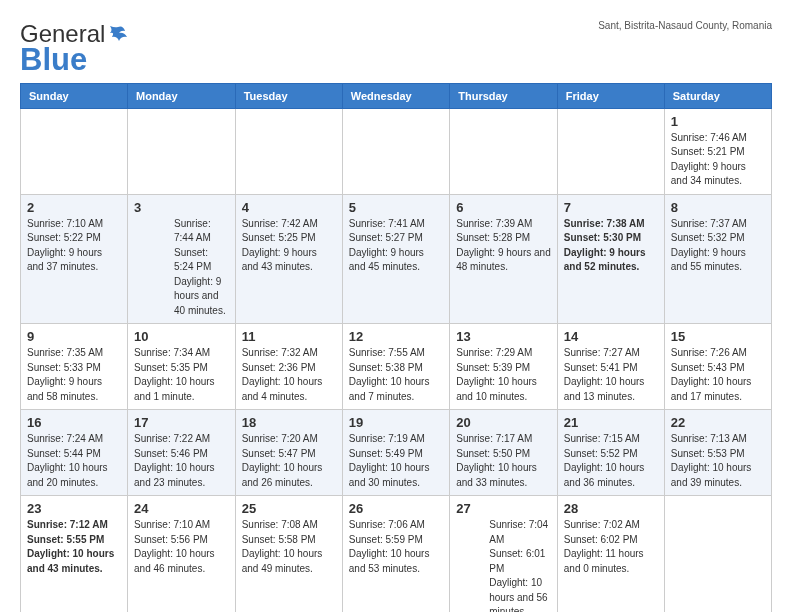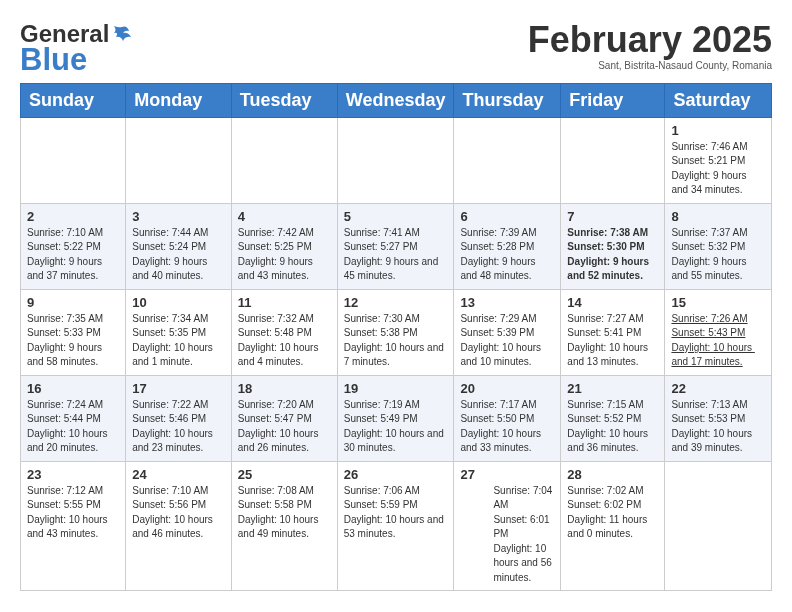--- a/index.html
+++ b/index.html
@@ -35,21 +35,21 @@
       color: #555;
     }
     .calendar {
       width: 100%;
       border-collapse: collapse;
       border: 1px solid #ccc;
     }
     .calendar th {
       background: #3a7dc9;
       color: #fff;
-      font-size: 18px;
+      font-size: 11px;
       font-weight: bold;
       padding: 6px 8px;
       text-align: left;
       border: 1px solid #2a6ab8;
     }
     .calendar td {
       vertical-align: top;
       padding: 5px 6px;
       border: 1px solid #ccc;
       width: 108px;
@@ -73,30 +73,29 @@
       color: #333;
       line-height: 1.45;
     }
   </style>
 </head>
 <body>
 
 <div class="header-area">
   <div class="logo">
     <div style="display:flex; align-items:center;">
-      <span style="font-size:24px; font-weight:bold; color:#333;">General</span>
+      <span style="font-size:24px; font-weight:normal; color:#333;">General</span>
 
       <svg width="22" height="22" viewBox="0 0 22 22" style="margin: 0 2px;">
         <path d="M11 4 Q16 2 18 8 Q14 7 12 10 Q17 9 20 14 Q14 13 12 18 Q10 13 5 14 Q8 9 3 10 Q6 7 3 3 Q8 5 11 4Z" fill="#3a7dc9"></path>
       </svg>
     </div>
     <span style="font-size:31px; font-weight:bold; color:#3a7dc9; line-height:0.8;">Blue</span>
   </div>
   <div class="title-area">
-    <div class="month-year">February 2025</div>
     <div class="location">Sant, Bistrita-Nasaud County, Romania</div>
   </div>
 </div>
 
 <table class="calendar">
   <thead>
     <tr>
     <th>Sunday</th>
         <th>Monday</th>
         <th>Tuesday</th>
@@ -123,21 +122,21 @@
       </tr>
       <tr>
         <td class="alt-row">
           <span class="day-num">2</span>
           <div class="day-info" style="white-space: pre-wrap;">Sunrise: 7:10 AM
 Sunset: 5:22 PM
 Daylight: 9 hours and 37 minutes.</div>
         </td>
         <td class="alt-row">
           <span class="day-num">3</span>
-          <div class="day-info" style="white-space: pre-wrap;">Sunrise: 7:44 AM
+          <div class="day-info" style="white-space: pre-wrap; margin-left: 40px;">Sunrise: 7:44 AM
 Sunset: 5:24 PM
 Daylight: 9 hours and 40 minutes.</div>
         </td>
         <td class="alt-row">
           <span class="day-num">4</span>
           <div class="day-info" style="white-space: pre-wrap;">Sunrise: 7:42 AM
 Sunset: 5:25 PM
 Daylight: 9 hours and 43 minutes.</div>
         </td>
         <td class="alt-row">
@@ -174,44 +173,44 @@
         </td>
         <td>
           <span class="day-num">10</span>
           <div class="day-info" style="white-space: pre-wrap;">Sunrise: 7:34 AM
 Sunset: 5:35 PM
 Daylight: 10 hours and 1 minute.</div>
         </td>
         <td>
           <span class="day-num">11</span>
           <div class="day-info" style="white-space: pre-wrap;">Sunrise: 7:32 AM
-Sunset: 5:48 PM
+Sunset: 2:36 PM
 Daylight: 10 hours and 4 minutes.</div>
         </td>
         <td>
           <span class="day-num">12</span>
-          <div class="day-info" style="white-space: pre-wrap;">Sunrise: 7:30 AM
+          <div class="day-info" style="white-space: pre-wrap;">Sunrise: 7:55 AM
 Sunset: 5:38 PM
 Daylight: 10 hours and 7 minutes.</div>
         </td>
         <td>
           <span class="day-num">13</span>
           <div class="day-info" style="white-space: pre-wrap;">Sunrise: 7:29 AM
 Sunset: 5:39 PM
 Daylight: 10 hours and 10 minutes.</div>
         </td>
         <td>
           <span class="day-num">14</span>
           <div class="day-info" style="white-space: pre-wrap;">Sunrise: 7:27 AM
 Sunset: 5:41 PM
 Daylight: 10 hours and 13 minutes.</div>
         </td>
         <td>
           <span class="day-num">15</span>
-          <div class="day-info" style="white-space: pre-wrap; text-decoration: underline;">Sunrise: 7:26 AM
+          <div class="day-info" style="white-space: pre-wrap;">Sunrise: 7:26 AM
 Sunset: 5:43 PM
 Daylight: 10 hours and 17 minutes.</div>
         </td>
       </tr>
       <tr>
         <td class="alt-row">
           <span class="day-num">16</span>
           <div class="day-info" style="white-space: pre-wrap;">Sunrise: 7:24 AM
 Sunset: 5:44 PM
 Daylight: 10 hours and 20 minutes.</div>
@@ -249,21 +248,21 @@
         <td class="alt-row">
           <span class="day-num">22</span>
           <div class="day-info" style="white-space: pre-wrap;">Sunrise: 7:13 AM
 Sunset: 5:53 PM
 Daylight: 10 hours and 39 minutes.</div>
         </td>
       </tr>
       <tr>
         <td>
           <span class="day-num">23</span>
-          <div class="day-info" style="white-space: pre-wrap;">Sunrise: 7:12 AM
+          <div class="day-info" style="white-space: pre-wrap; font-weight: bold;">Sunrise: 7:12 AM
 Sunset: 5:55 PM
 Daylight: 10 hours and 43 minutes.</div>
         </td>
         <td>
           <span class="day-num">24</span>
           <div class="day-info" style="white-space: pre-wrap;">Sunrise: 7:10 AM
 Sunset: 5:56 PM
 Daylight: 10 hours and 46 minutes.</div>
         </td>
         <td>

